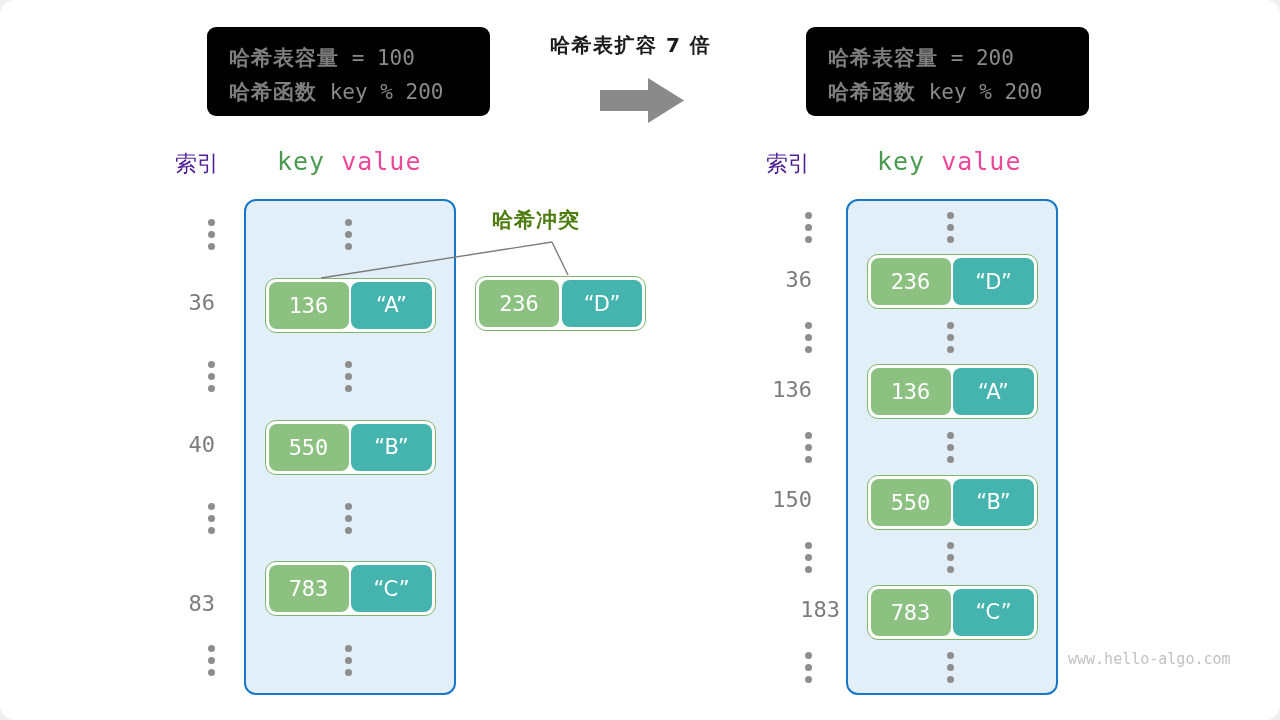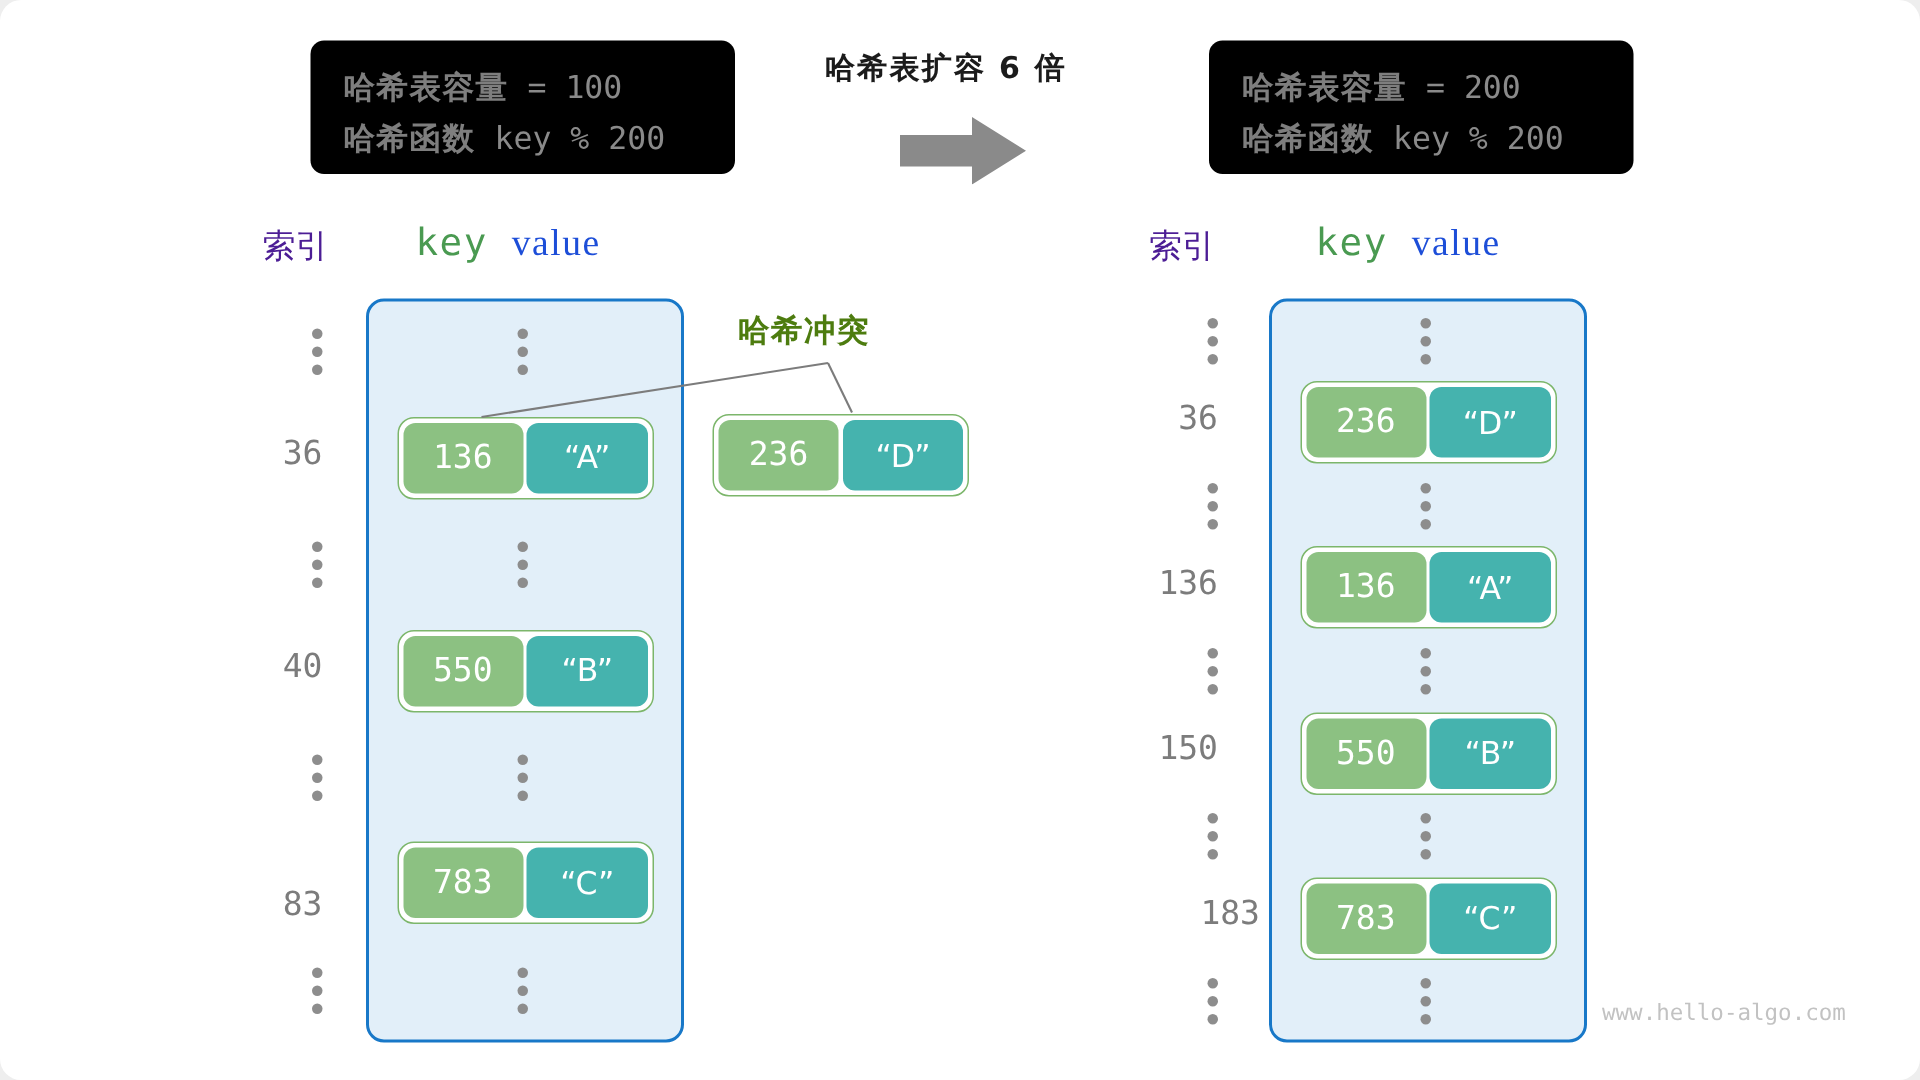--- a/index.html
+++ b/index.html
@@ -66,21 +66,21 @@
     font-size: 22px;
     color: #4c1d95;
     font-family: "DejaVu Sans", sans-serif;
   }
   .head-kv {
     font-family: "DejaVu Sans Mono", monospace;
     font-size: 25px;
     letter-spacing: 1px;
   }
   .head-key { color: #4a9a51; }
-  .head-value { color: #1d4ed8; font-family: Liberation Serif, serif; }
+  .head-value { color: #ec4899; }
 
   
   .table-box {
     position: absolute;
     background: #e2eff9;
     border: 2px solid #1878c8;
     border-radius: 12px;
     box-sizing: border-box;
   }
 
@@ -172,21 +172,21 @@
 </head>
 <body>
 
 <div id="canvas">
 
   <div class="info-box" style="left:207px; top:27px; width:283px; height:89px;">
     <div class="info-line"><span class="zh">哈希表容量</span><span> = 100</span></div>
     <div class="info-line"><span class="zh">哈希函数</span><span> key % 200</span></div>
   </div>
 
-  <div class="caption" style="left:550px; top:32px;">哈希表扩容 6 倍</div>
+  <div class="caption" style="left:550px; top:32px;">哈希表扩容 7 倍</div>
 
   <div class="arrow-wrap" style="left:600px; top:78px; width:84px; height:45px;">
     <svg width="84" height="45" viewBox="0 0 84 45" xmlns="http://www.w3.org/2000/svg">
       <polygon points="0,12 48,12 48,0 84,22.5 48,45 48,33 0,33" fill="#8a8a8a"></polygon>
     </svg>
   </div>
 
   <div class="info-box" style="left:806px; top:27px; width:283px; height:89px;">
     <div class="info-line"><span class="zh">哈希表容量</span><span> = 200</span></div>
     <div class="info-line"><span class="zh">哈希函数</span><span> key % 200</span></div>
@@ -350,15 +350,15 @@
         <i></i>
       </div>
       <div class="idx" style="width: 70px; left: 770px; top: 597.333px;">183</div>
       <div class="vdots" style="left: 805px; top: 652.444px;">
         <i></i>
         <i></i>
         <i></i>
       </div>
     </div>
 
-  <div class="watermark" style="left:1068px; top:666px;">www.hello-algo.com</div>
+  <div class="watermark" style="left:1068px; top:650px;">www.hello-algo.com</div>
 
 </div>
 
 </body></html>

